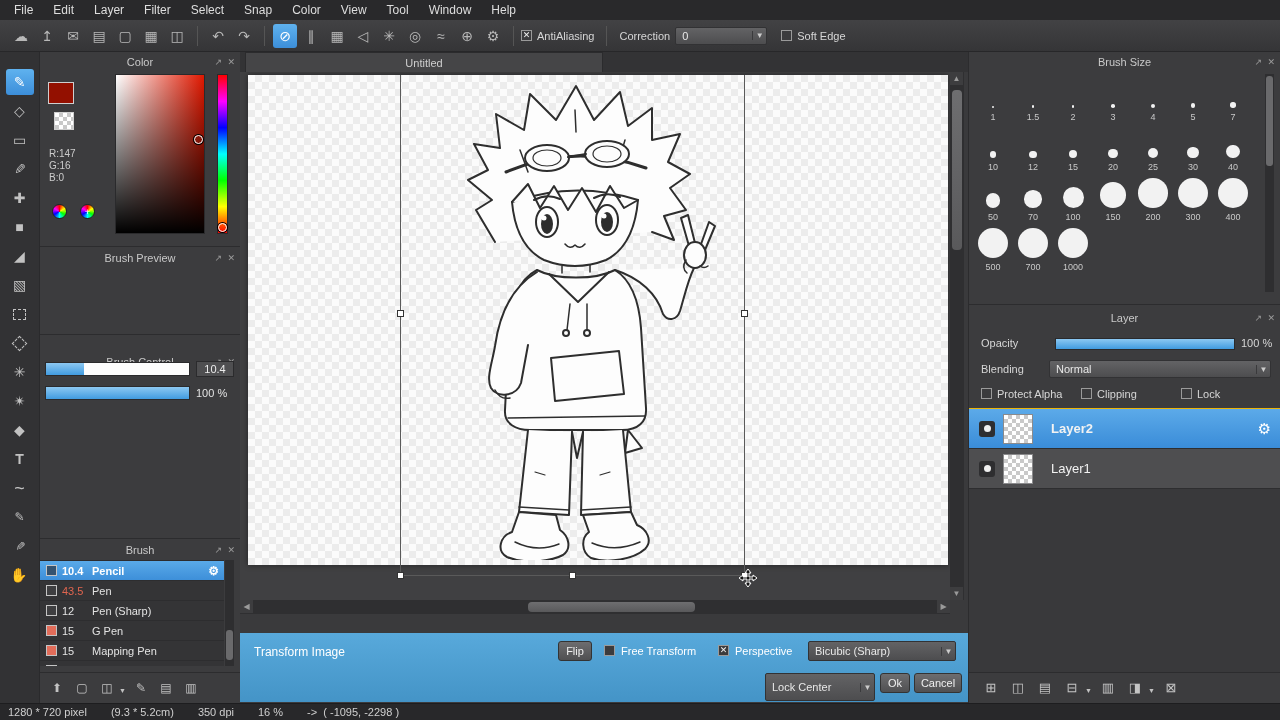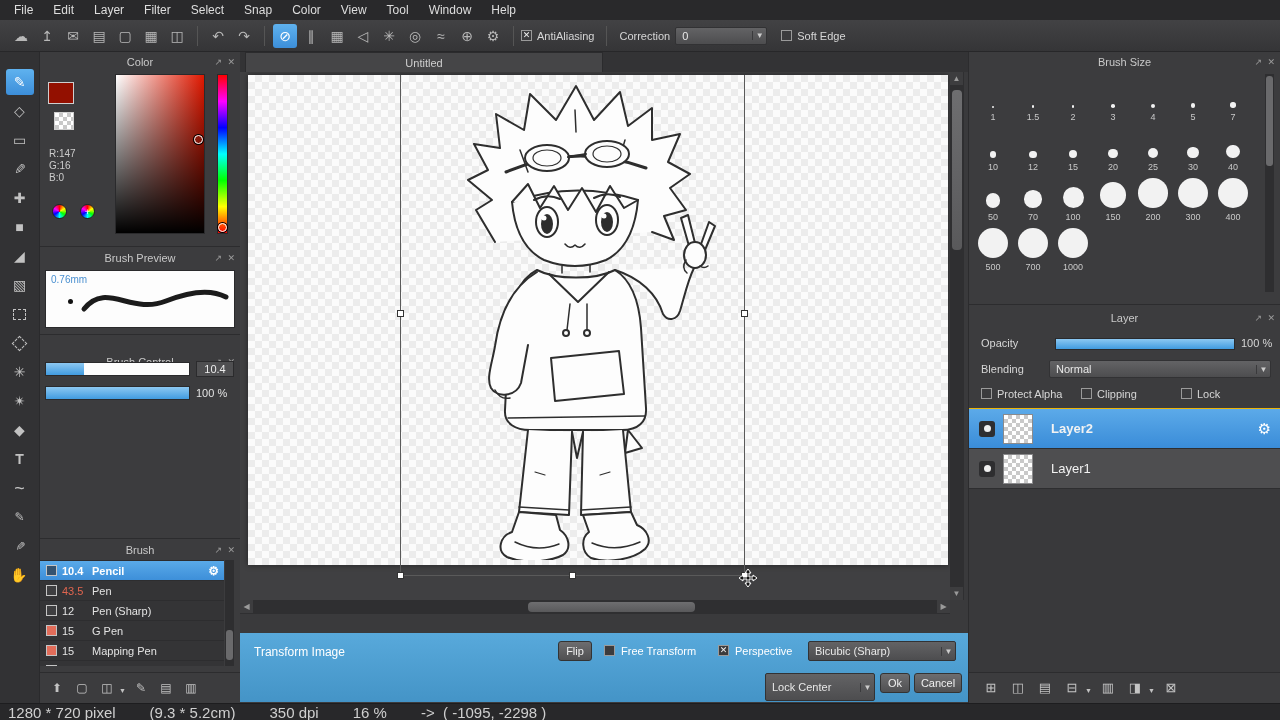--- a/index.html
+++ b/index.html
@@ -155,21 +155,21 @@
   .layer-row.sel .lname { font-weight:bold;}
   .lgear { margin-right:10px; font-size:15px; color:#fff;}
   #layer-btns { position:absolute; left:0; top:620px; width:312px; height:30px;
                 border-top:1px solid #2c2c2e; display:flex; align-items:center; padding-left:10px;}
   .lb-btn { width:24px; height:20px; display:flex; align-items:center; justify-content:center;
             color:#c5c5c5; font-size:13px; margin-right:3px;}
 
   
   #statusbar { position:absolute; left:0; top:703px; width:1280px; height:17px; background:#28282a;
                border-top:1px solid #1d1d1f; display:flex; align-items:center; padding-left:8px; z-index:40;}
-  .seg { font-size:15px; color:#cfcfcf; margin-right:34px; white-space:pre;}
+  .seg { font-size:11px; color:#cfcfcf; margin-right:24px; white-space:pre;}
 
   svg { display:block; }
 </style>
 </head>
 <body>
 
 <div id="menubar">
     <div class="menu-item">File</div>
     <div class="menu-item">Edit</div>
     <div class="menu-item">Layer</div>
@@ -265,28 +265,20 @@
   <div id="hue-strip">
     <div id="hue-cursor" style="left:0; top:148px;"></div>
   </div>
   <div class="hline" style="top:194px;"></div>
 
   <div class="panel-title" style="top:198px;">
     <span>Brush Preview</span>
     <span class="pt-ic" style="right:18px;">↗</span>
     <span class="pt-ic" style="right:5px;">✕</span>
   </div>
-  <div id="bp-box">
-    <div id="bp-label">0.76mm</div>
-    <div id="bp-dot"></div>
-    <svg width="188" height="56" viewBox="0 0 188 56">
-      <path d="M38,38 C60,10 85,44 120,30 C145,20 165,18 180,26" fill="none" stroke="#1c1c1c" stroke-width="5" stroke-linecap="round"></path>
-      <path d="M38,38 C60,10 85,44 120,30 C145,21 165,19 180,26" fill="none" stroke="#1c1c1c" stroke-width="2" stroke-linecap="round"></path>
-    </svg>
-  </div>
   <div class="hline" style="top:282px;"></div>
 
   <div class="panel-title" style="top:286px;margin-top:16px;">
     <span>Brush Control</span>
     <span class="pt-ic" style="right:18px;">↗</span>
     <span class="pt-ic" style="right:5px;">✕</span>
   </div>
   <div class="slider-track" style="left:5px; top:310px; width:145px;">
     <div class="slider-fill" style="width:38px;"></div>
   </div>

